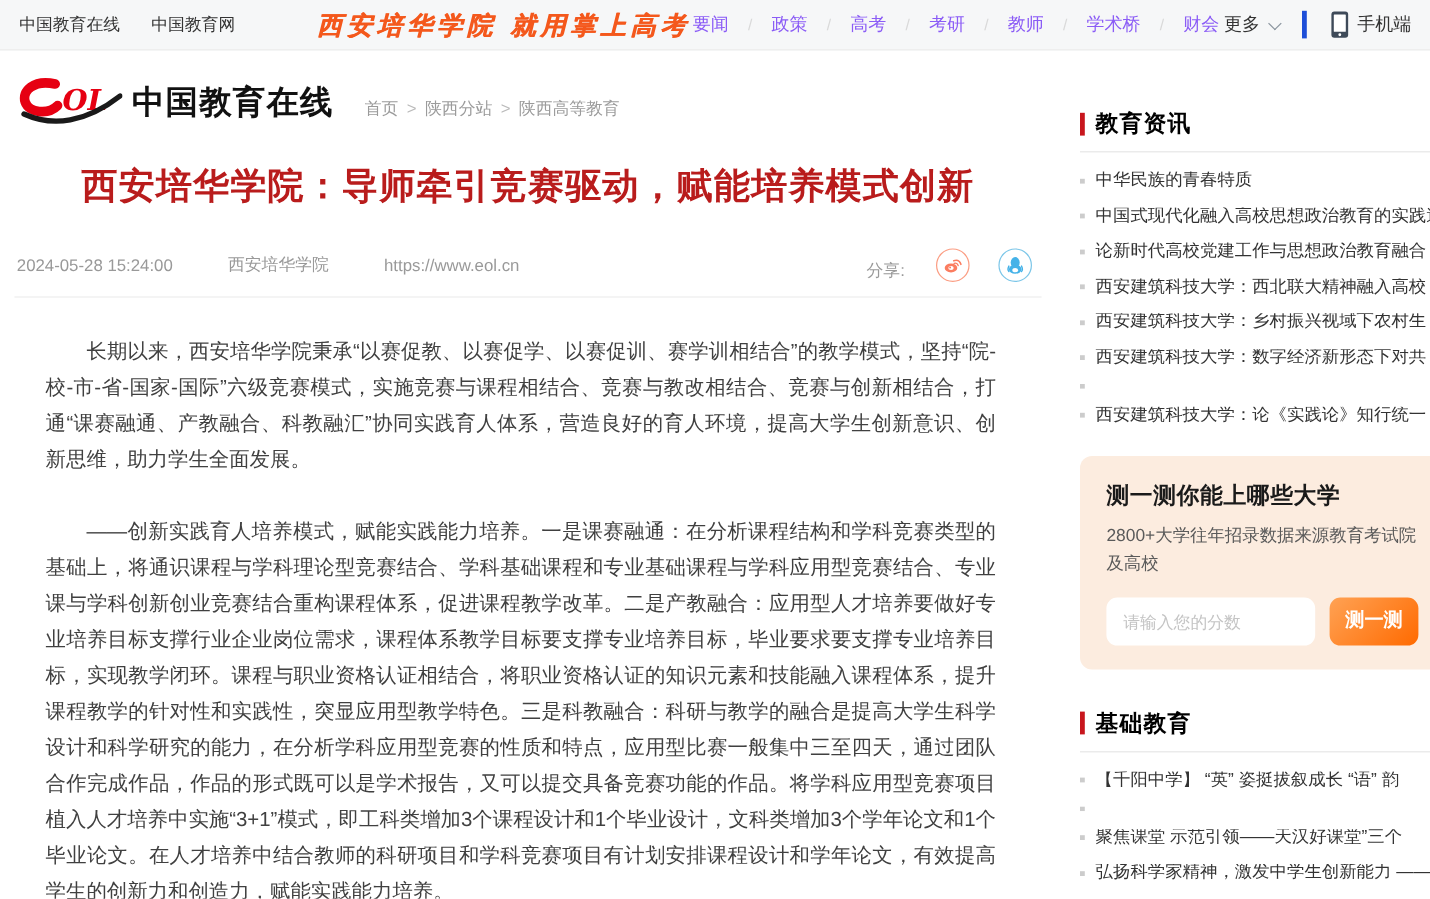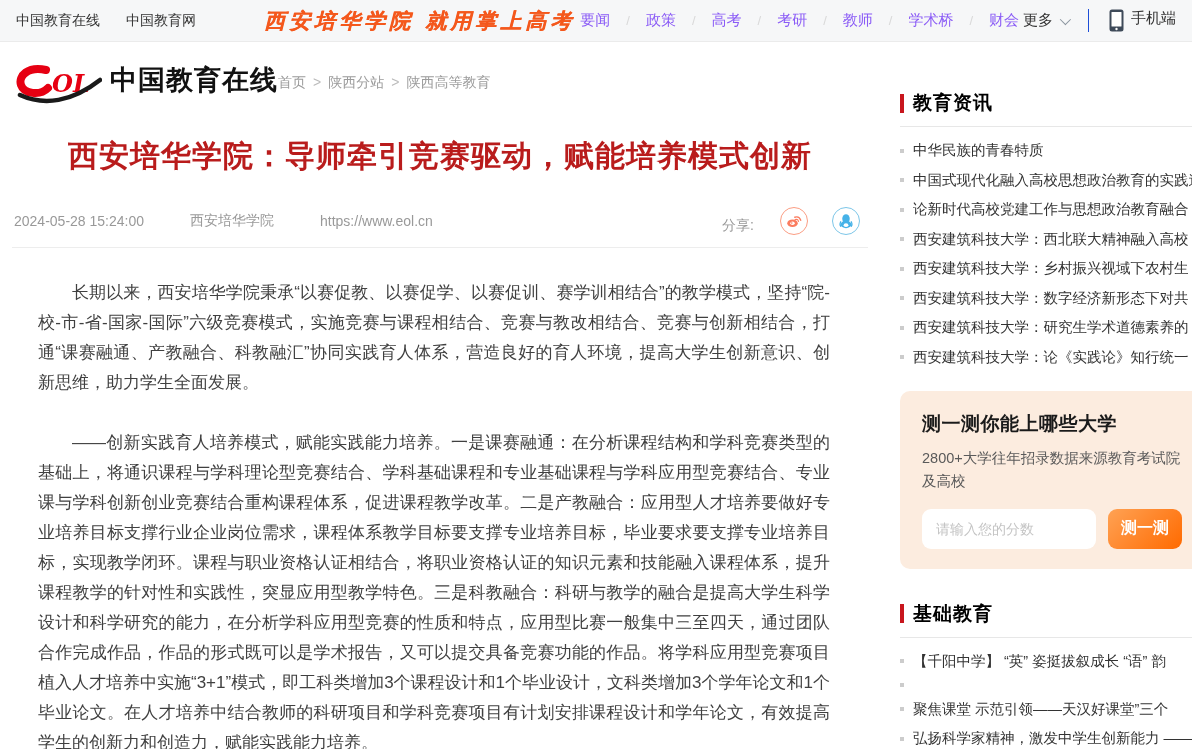--- a/index.html
+++ b/index.html
@@ -13,31 +13,31 @@
   .tb-link { margin-right:26px; }
   .slogan { color:#f4581c; font-family:"DejaVu Serif", serif; font-style:italic;
     font-weight:bold; font-size:21px; letter-spacing:4px; margin-left:42px;
     text-shadow:0.5px 0 #f4581c; white-space:nowrap; }
   .topbar-right { margin-left:auto; display:flex; align-items:center; font-size:15px; }
   .nav-item { color:#8b5cf6; cursor:pointer; white-space:nowrap; }
   .nav-item:not(.no-sep)::after { content:"/"; color:#d9d9d9; margin:0 16px; font-size:13px; }
   .more { display:flex; align-items:center; margin-left:4px; cursor:pointer; }
   .chevron { width:8px; height:8px; border-right:1.5px solid #8a949e; border-bottom:1.5px solid #8a949e;
     transform:rotate(45deg) translateY(-2px); margin-left:7px; display:inline-block; }
-  .mobile { display:flex; border-left:1px solid #1d4ed8;
+  .mobile { display:flex; align-items:center; border-left:4px solid #1d4ed8;
     margin-left:20px; padding-left:20px; gap:7px; cursor:pointer; }
 
   
   .main { display:flex; }
   .content { width:868px; flex:none; padding-left:12px; }
 
   
-  .header-row { display:flex; padding:20px 0 6px 4px; }
+  .header-row { display:flex; align-items:center; padding:20px 0 6px 4px; }
   .brand-text { font-size:27px; font-weight:bold; color:#111; letter-spacing:1px; margin-left:8px; }
-  .breadcrumb { margin-top:12px; font-size:14px; color:#9b9b9b; display:flex; }
+  .breadcrumb { margin-left:26px; margin-top:12px; font-size:14px; color:#9b9b9b; display:flex; }
   .crumb { cursor:pointer; }
   .crumb:not(:last-child)::after { content:">"; color:#bbb; margin:0 7px; }
 
   
   .article-title { font-size:30px; font-weight:bold; color:#b91c1c; text-align:center;
     letter-spacing:1px; margin:22px 30px 30px 30px; line-height:1.35; }
   .meta-row { display:flex; align-items:center; font-size:14px; color:#999;
     padding:0 8px 12px 2px; }
   .meta-item { margin-right:46px; white-space:nowrap; }
   .share-group { margin-left:auto; display:flex; align-items:flex-end; gap:24px; }
@@ -190,21 +190,20 @@
       <li class="side-item">
           <span class="bullet"></span>
           <span>西安建筑科技大学：乡村振兴视域下农村生</span>
         </li>
       <li class="side-item">
           <span class="bullet"></span>
           <span>西安建筑科技大学：数字经济新形态下对共</span>
         </li>
       <li class="side-item">
           <span class="bullet"></span>
-          <span>西安建筑科技大学：研究生学术道德素养的</span>
         </li>
       <li class="side-item">
           <span class="bullet"></span>
           <span>西安建筑科技大学：论《实践论》知行统一</span>
         </li>
     </ul>
 
     <div class="promo">
       <div class="promo-title">测一测你能上哪些大学</div>
       <div class="promo-desc">2800+大学往年招录数据来源教育考试院及高校</div>

